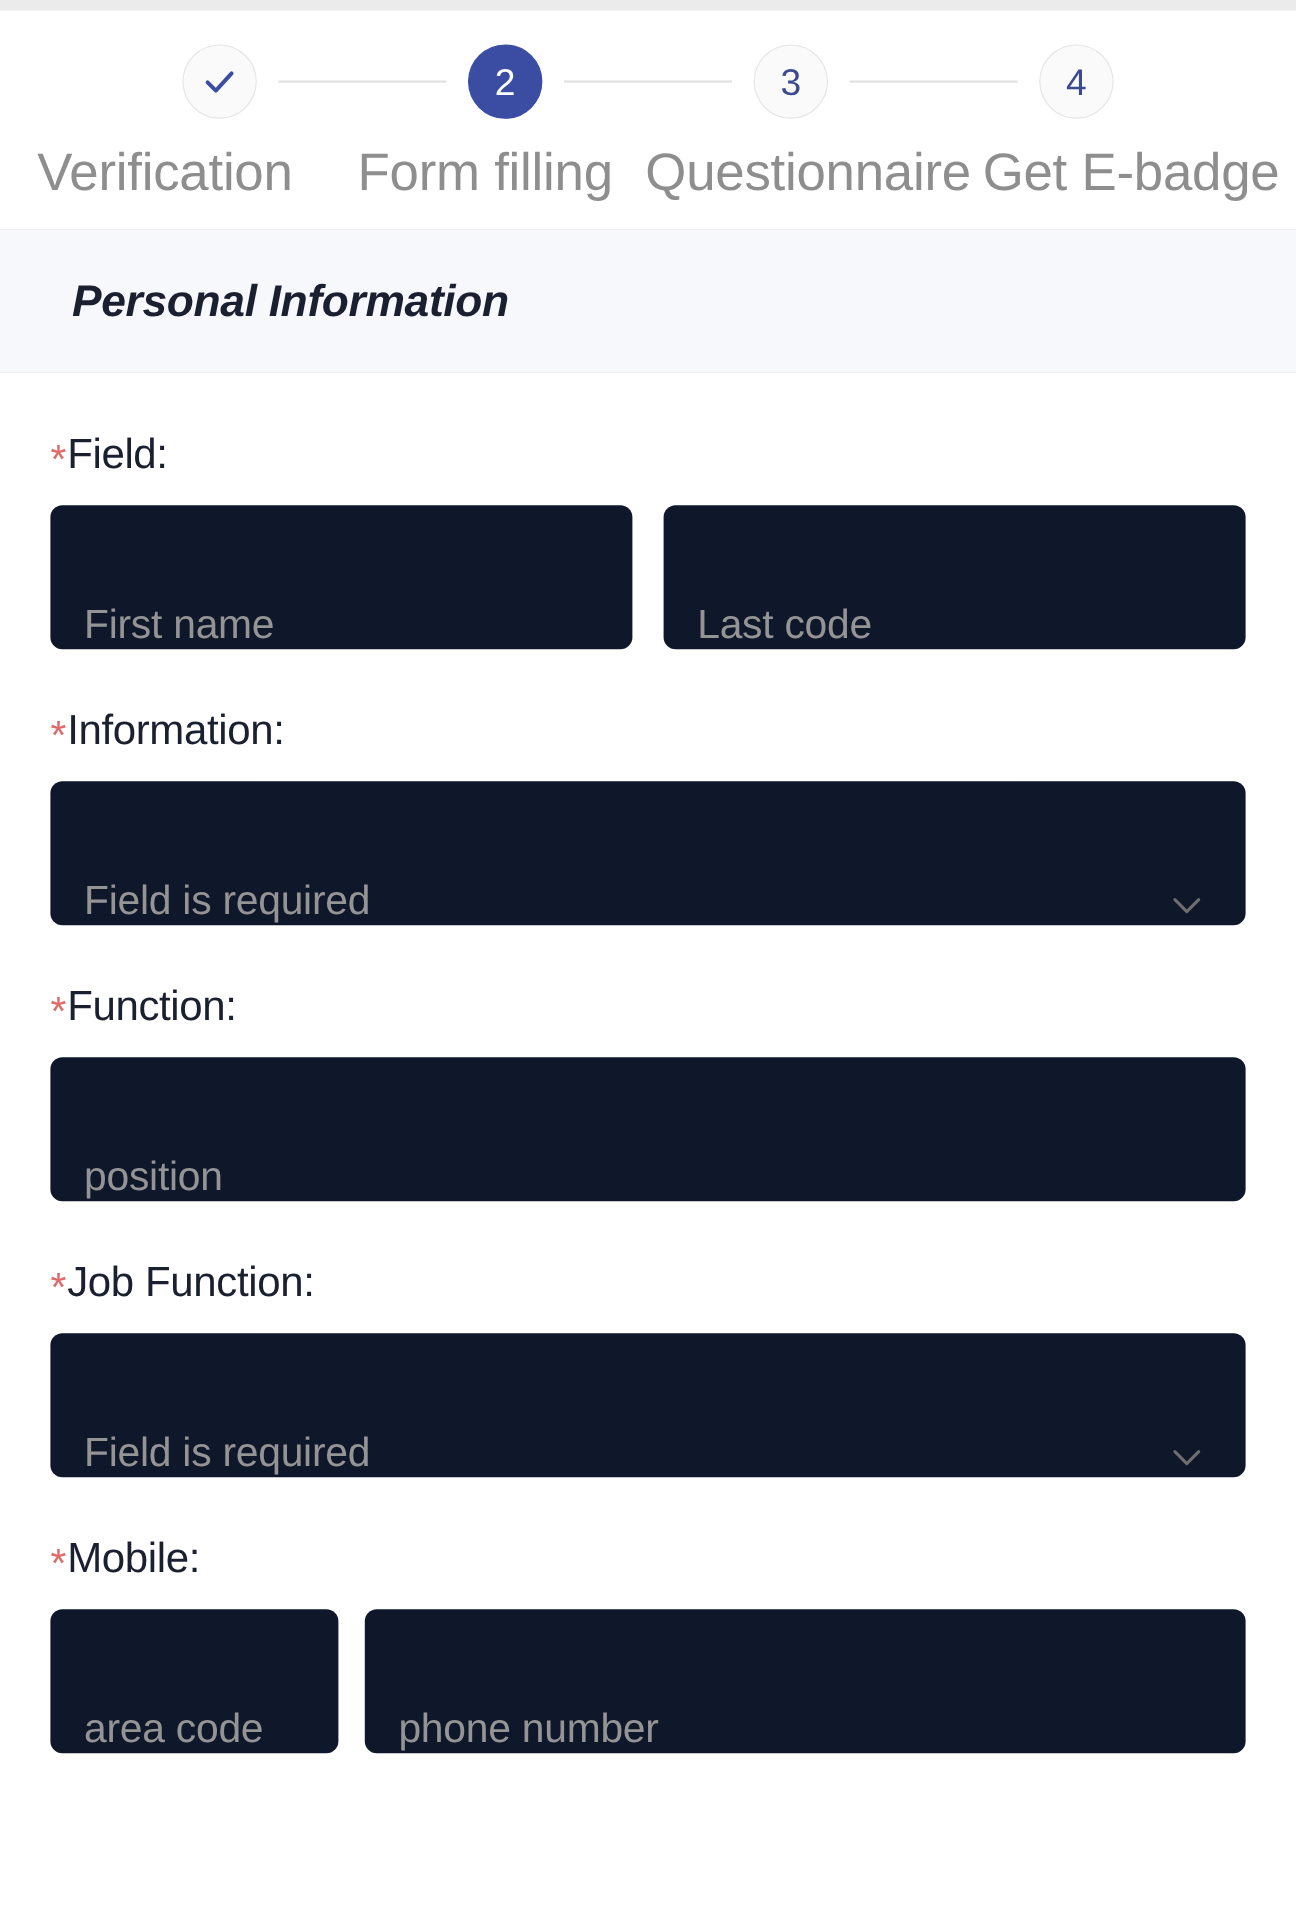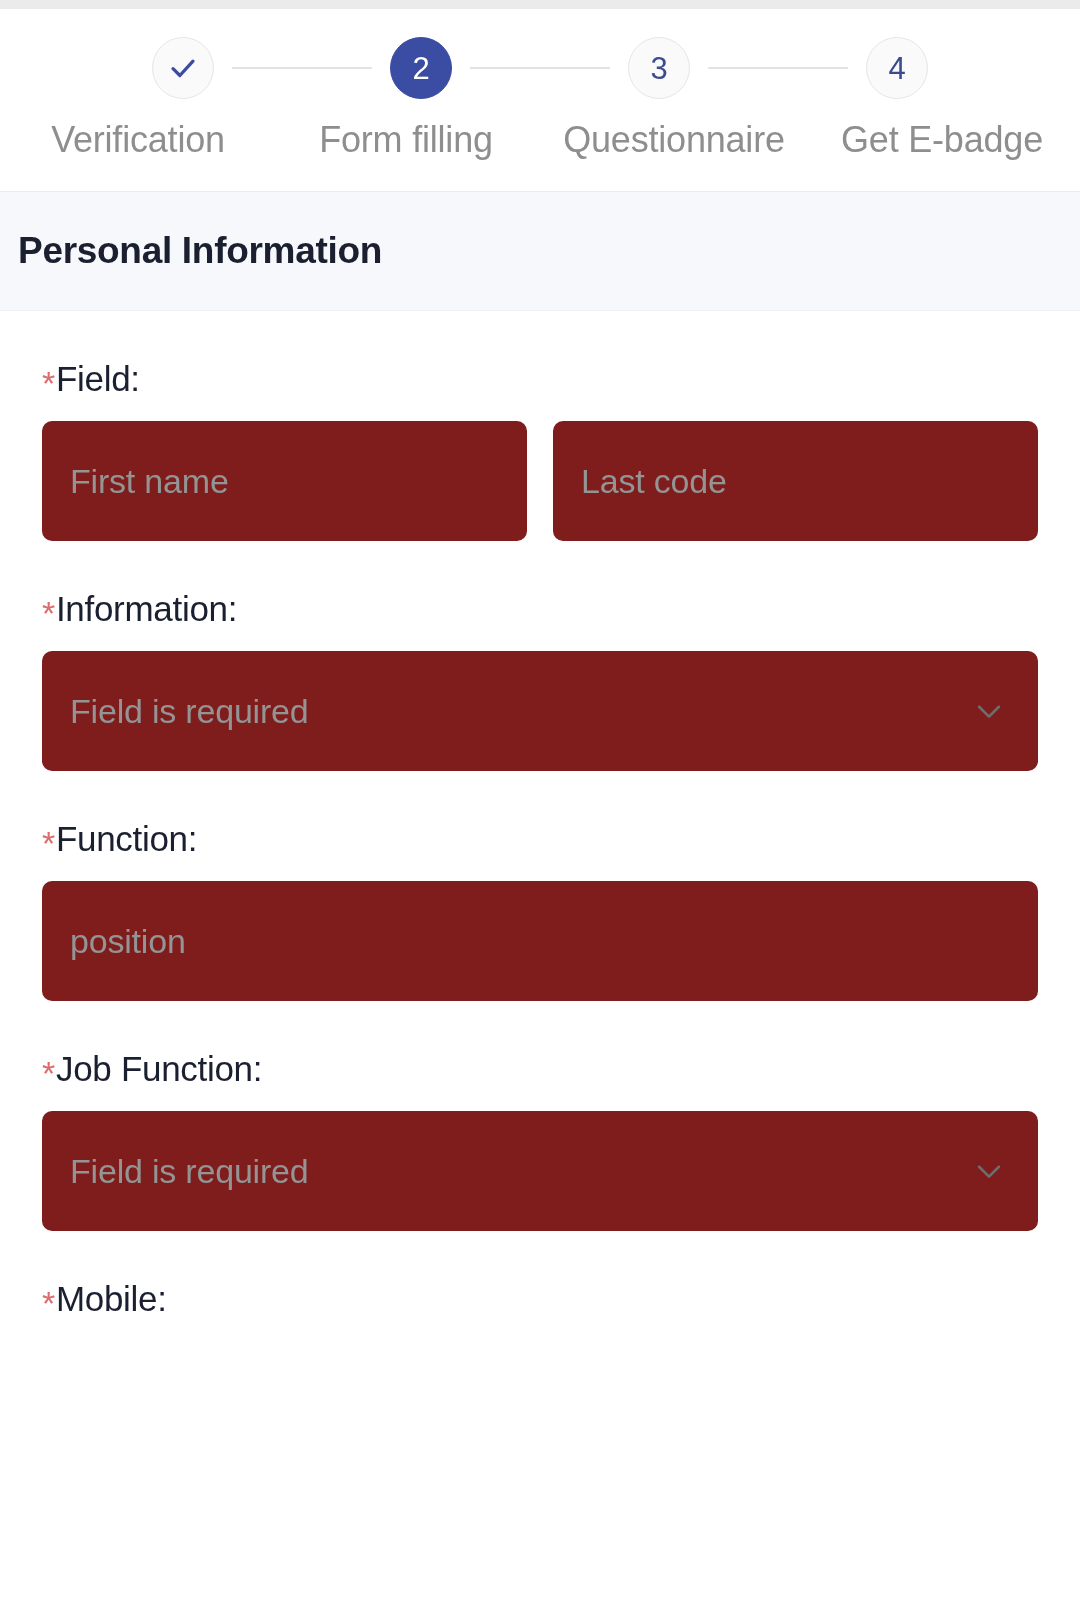--- a/index.html
+++ b/index.html
@@ -80,35 +80,36 @@
 
   .stepper-labels {
     display: flex;
     margin-top: 20px;
     padding: 0 4px;
   }
 
   .step-label {
     flex: 1 1 0;
     text-align: center;
-    font-size: 36px;
+    font-size: 44px;
     color: #8e8e8e;
     font-weight: 400;
     white-space: nowrap;
     letter-spacing: -0.2px;
   }
 
   
   .section-band {
     background: #f7f8fc;
     height: 119px;
     display: flex;
     align-items: center;
-    padding-left: 18px;
+    padding-left: 60px;
     border-bottom: 1px solid #f0f1f6;
+    font-style: italic;
   }
 
   .section-title {
     font-size: 37px;
     font-weight: 700;
     color: #1b2030;
     letter-spacing: -0.3px;
   }
 
   
@@ -134,25 +135,25 @@
     font-size: 34px;
     margin-right: 1px;
     line-height: 1;
     position: relative;
     top: 4px;
   }
 
   .row { display: flex; gap: 26px; }
 
   .input-box {
-    background: #7f1d1d;
+    background: #0f172a;
     border-radius: 10px;
     height: 120px;
     display: flex;
-    align-items: center;
+    align-items: flex-end;
     padding: 0 28px;
     border: none;
     position: relative;
   }
 
   .input-box .ph {
     font-size: 34px;
     color: #949494;
     font-weight: 400;
     letter-spacing: -0.2px;
@@ -276,17 +277,25 @@
           <polyline points="5 9 12 16 19 9"></polyline>
         </svg>
       </div>
     </div>
 
     <div class="field-group">
       <div class="field-label">
         <span class="req-star">*</span>
         <span>Mobile:</span>
       </div>
+      <div class="row mobile-row">
+        <div class="input-box area-code">
+          <span class="ph">area code</span>
+        </div>
+        <div class="input-box phone-number">
+          <span class="ph">phone number</span>
+        </div>
+      </div>
     </div>
 
   </div>
 
 </div>
 
 </body></html>

